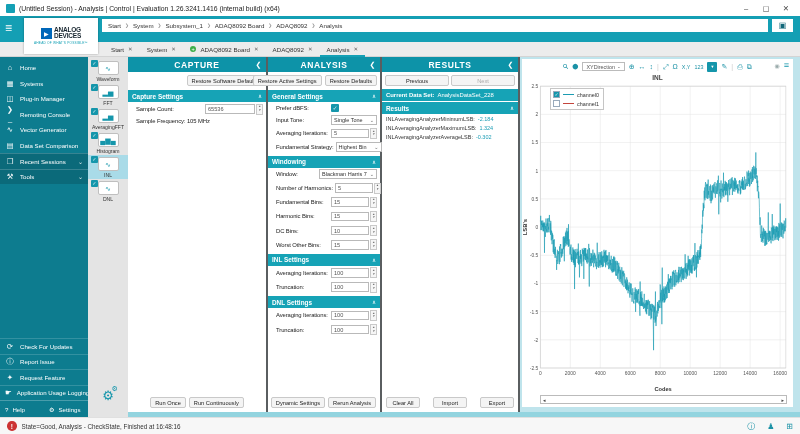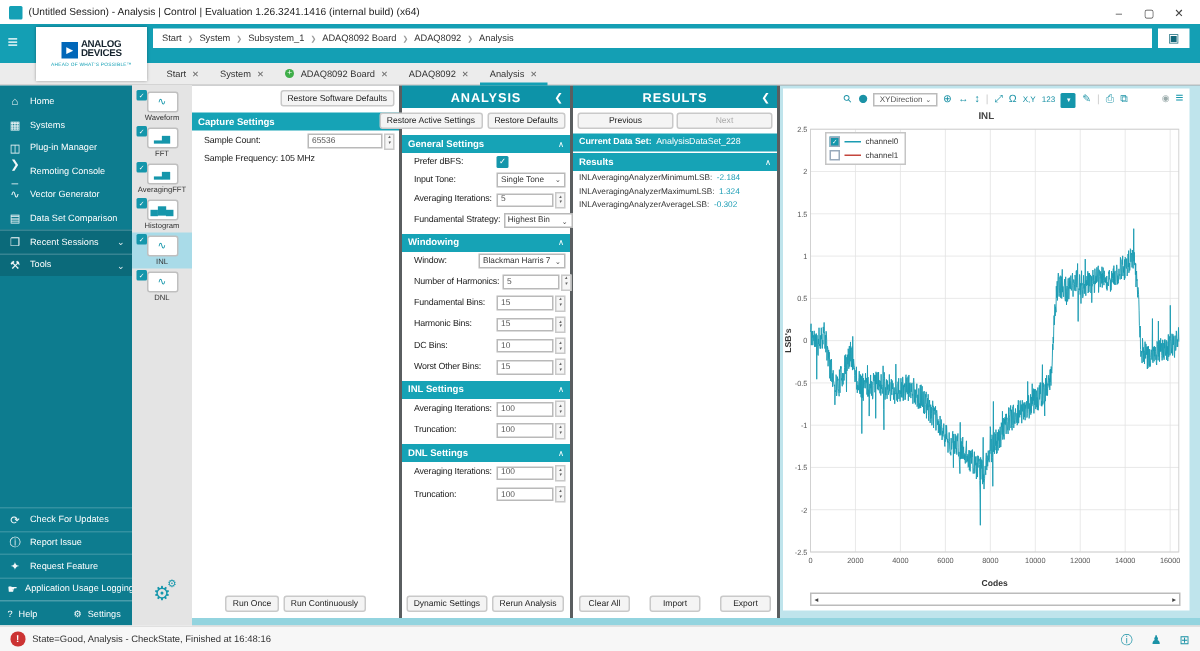--- a/index.html
+++ b/index.html
@@ -279,20 +279,24 @@
           <span class="rail-cb">✓</span>
           <span class="rail-card">∿</span>
           <span class="rail-lbl">DNL</span>
         </div>
       <div class="rail-gear"><span>⚙</span><span class="mini">⚙</span></div>
     </div>
 
     <div class="content">
 
       <div class="panel capture">
+        <div class="phead">
+            <span>CAPTURE</span>
+            <span class="coll">❮</span>
+          </div>
         <div class="btnrow">
             <span class="btn">Restore Software Defaults</span>
           </div>
         <div class="sec">
             <span>Capture Settings</span>
             <span class="up">∧</span>
           </div>
         <div class="row">
           <span class="rl">Sample Count:</span>
           <span class="ctrl wide">

